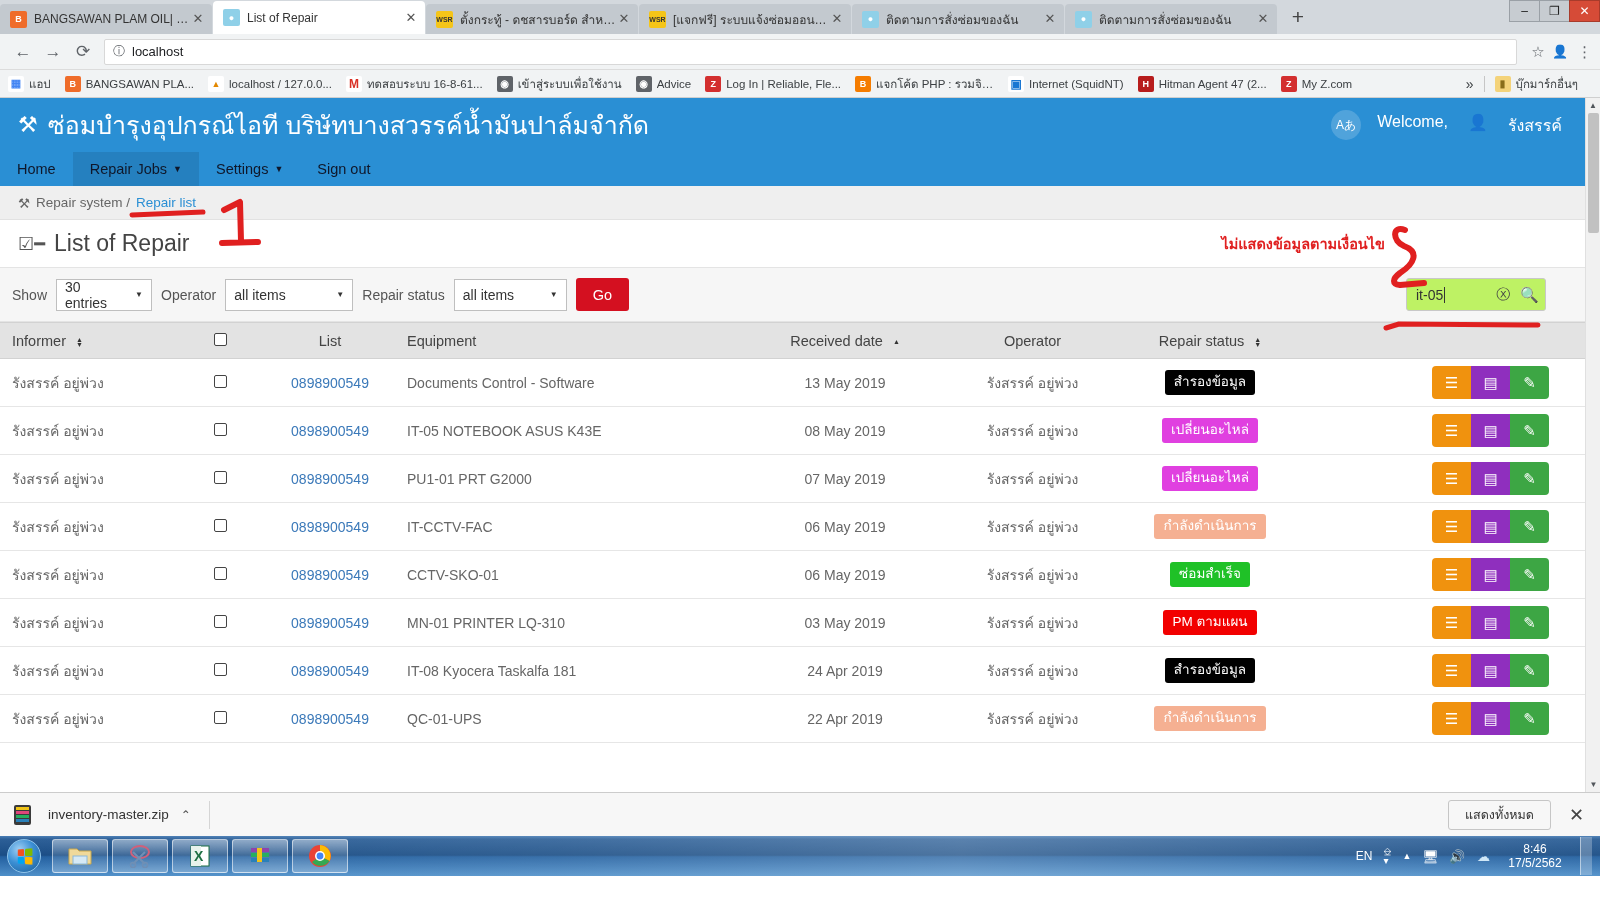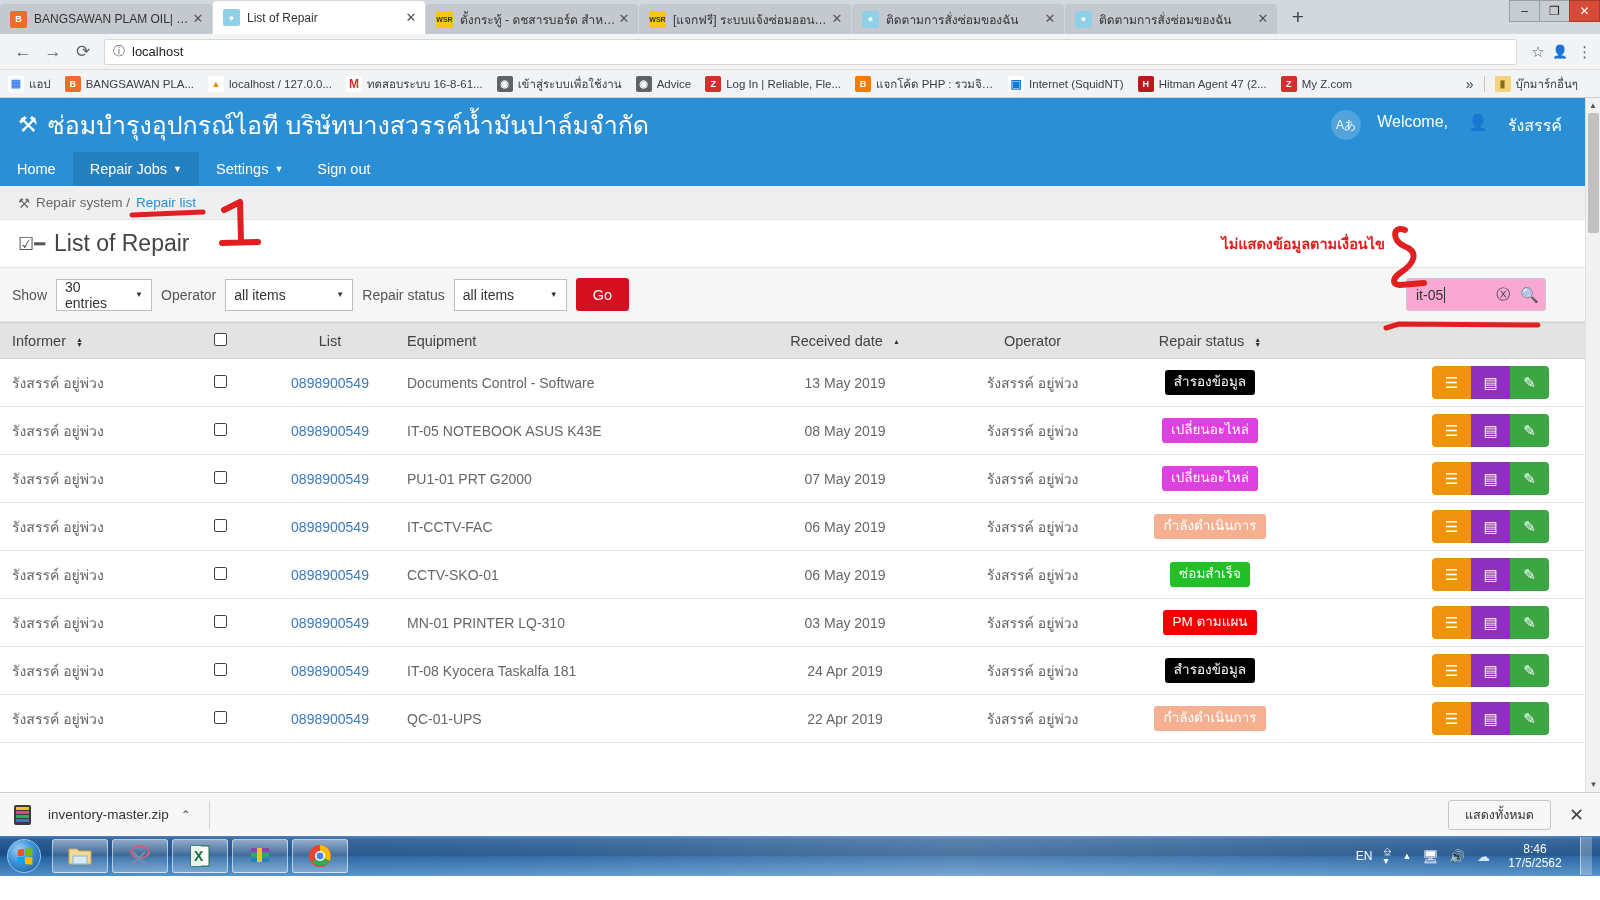--- a/index.html
+++ b/index.html
@@ -121,21 +121,21 @@
     background: rgba(255,255,255,0.18);
     display: flex; align-items: center; justify-content: center;
     font-size: 12px;
   }
   .welcome { display:flex; gap:20px; }
 
   
   .site-nav { background: #2a8fd4; height: 34px; display: flex; align-items: stretch; }
   .navitem {
     display: flex; align-items: center; padding: 0 17px;
-    color: #ffffff; font-size: 14.5px;
+    color: #0f172a; font-size: 14.5px;
   }
   .navitem.active { background: #2580bf; }
   .caret { margin-left: 6px; font-size: 9px; }
 
   
   .breadcrumb {
     background: #efefef; height: 34px;
     display: flex; align-items: center; padding: 0 18px;
     font-size: 13.5px; color: #666; gap: 6px;
     border-bottom: 1px solid #e2e2e2;
@@ -173,21 +173,21 @@
   .sel.w1 { width: 96px; }
   .sel.w2 { width: 128px; }
   .sel.w3 { width: 113px; }
   .btn-go {
     background: #d41020; color: #fff; border: none;
     height: 33px; padding: 0 17px; font-size: 14.5px;
     font-family: inherit; border-radius: 3px;
   }
   .search-wrap { margin-left: auto; position: relative; margin-right: 42px;}
   .search-box {
-    width: 140px; height: 33px; border: 1px solid #c8c8c8; background: #f9a8d4;
+    width: 140px; height: 33px; border: 1px solid #c8c8c8; background: #bef264;
     border-radius: 3px; display: flex; align-items: center; padding: 0 6px 0 9px;
     font-size: 14px; color: #333;
   }
   .search-box .caret-bar { width:1px; height:16px; background:#333; margin-left:1px;}
   .search-icons { display:flex; align-items:center; gap:10px; margin-left:auto; color:#444;}
 
   
   .infoline {
     height: 30px; display: flex; align-items: center;
     padding: 0 12px; font-size: 13.5px; color: #989898;

